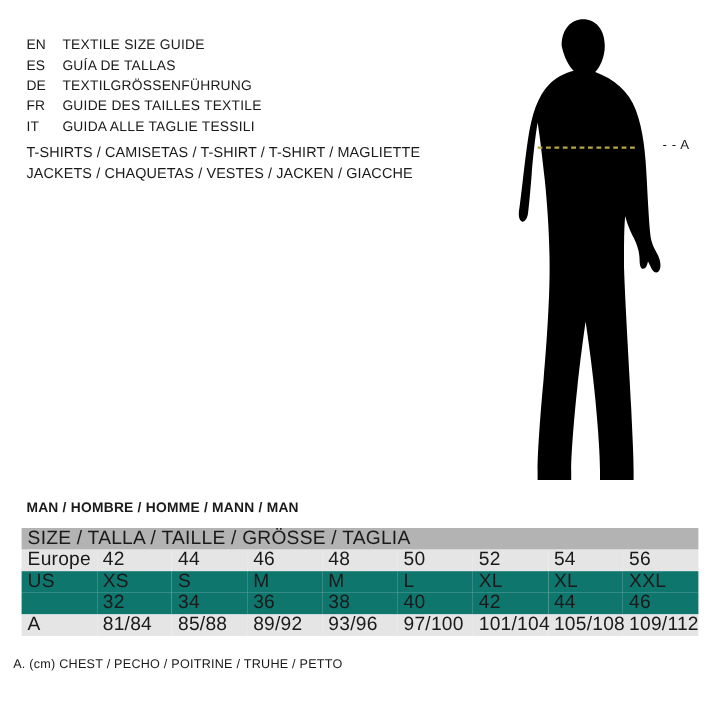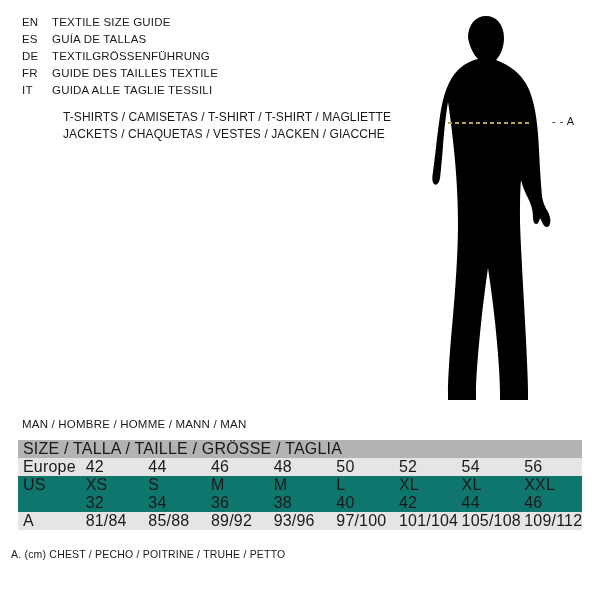--- a/index.html
+++ b/index.html
@@ -18,21 +18,21 @@
     position: relative;
     width: 600px;
     height: 600px;
     box-sizing: border-box;
   }
 
   
   .lang-block {
     position: absolute;
     left: 22px;
-    top: 16px;
+    top: 32px;
     width: 340px;
   }
   .lang-row {
     display: flex;
     align-items: baseline;
     height: 17px;
     font-size: 11.5px;
     letter-spacing: 0.2px;
   }
   .lang-code {
@@ -41,23 +41,22 @@
     color: #1a1a1a;
   }
   .lang-text {
     color: #1a1a1a;
   }
 
   
   .garment-block {
     position: absolute;
     left: 22px;
-    top: 109px;
+    top: 119px;
     width: 400px;
-    margin-left: 41px;
   }
   .garment-line {
     font-size: 12px;
     line-height: 17px;
     letter-spacing: 0.1px;
     color: #1a1a1a;
   }
 
   
   .figure-wrap {
@@ -75,21 +74,21 @@
     color: #1a1a1a;
     letter-spacing: 0.5px;
   }
 
   
   .man-title {
     position: absolute;
     left: 22px;
     top: 418px;
     font-size: 11.5px;
-    font-weight: normal;
+    font-weight: bold;
     letter-spacing: 0.2px;
     color: #1a1a1a;
   }
   .table-wrap {
     position: absolute;
     left: 18px;
     top: 440px;
     width: 564px;
   }
   table.size-table {

